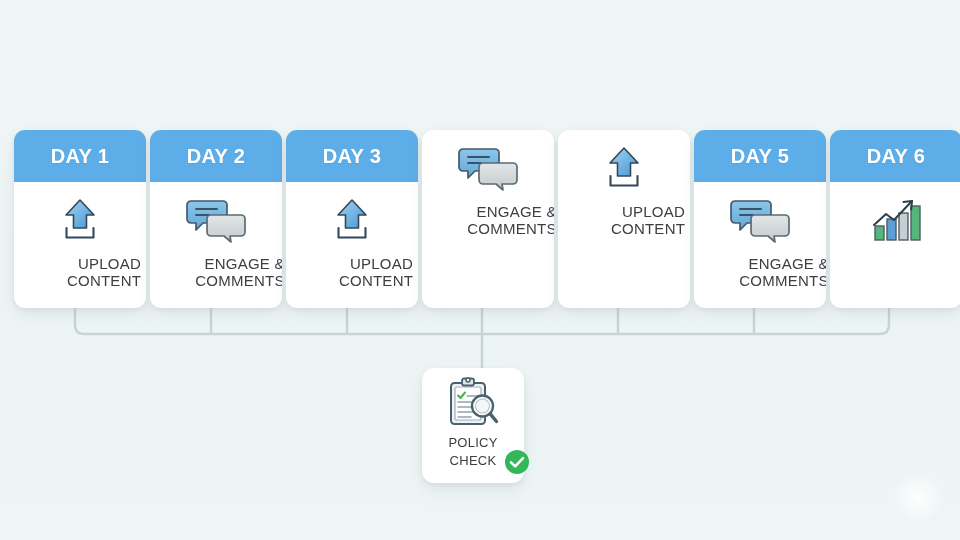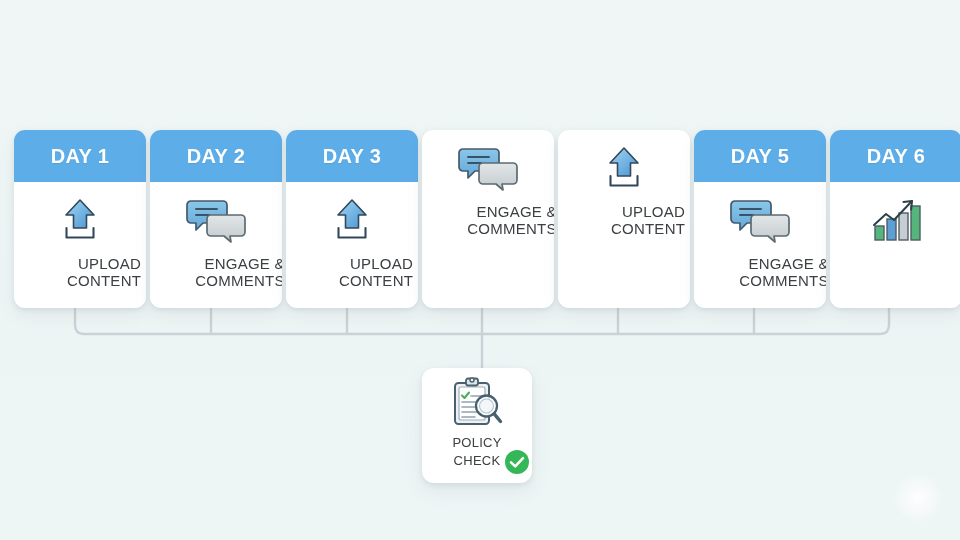--- a/index.html
+++ b/index.html
@@ -83,21 +83,21 @@
     text-transform: uppercase;
     white-space: pre-line;
     margin-left: 48px;
   }
 
   
   .policy-card {
     position: absolute;
     left: 422px;
     top: 368px;
-    width: 110px;
+    width: 102px;
     height: 115px;
     background: #ffffff;
     border-radius: 12px;
     box-shadow: 0 2px 5px rgba(120,140,150,0.16), 0 8px 18px rgba(120,140,150,0.12);
     display: flex;
     flex-direction: column;
     padding-top: 7px;
     box-sizing: border-box;
   }
   .policy-label {

